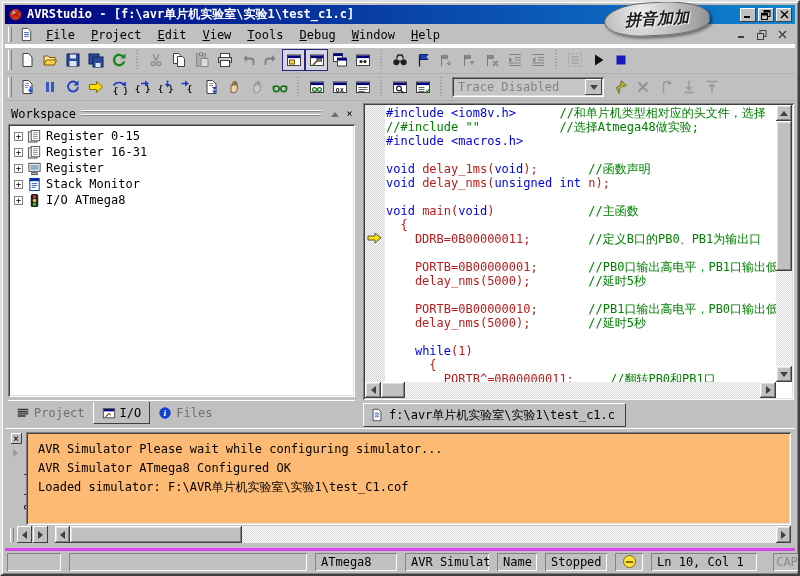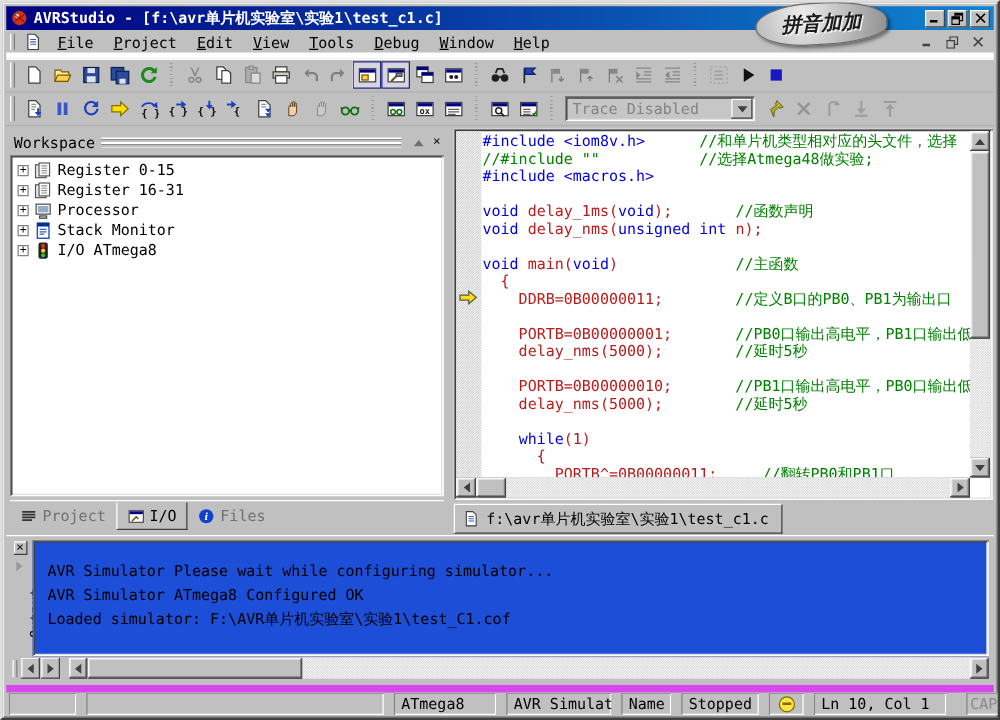--- a/index.html
+++ b/index.html
@@ -18,21 +18,21 @@
   .cap-btn{width:16px;height:14px;background:#c0c0c0;display:flex;align-items:center;justify-content:center;
     box-shadow:inset -1px -1px 0 #404040,inset 1px 1px 0 #fff;}
   .ime-badge{position:absolute;right:88px;top:0;width:106px;height:34px;z-index:20;
     background:radial-gradient(circle at 35% 30%,#efefef,#b5b5b5 60%,#8f8f8f);
     border:1px solid #6a6a6a;border-radius:48% 52% 55% 45%/60% 55% 45% 55%;
     display:flex;align-items:center;justify-content:center;font-size:16px;font-weight:bold;
     font-style:italic;color:#1c1c1c;text-shadow:1px 1px 0 #f5f5f5;transform:rotate(-3deg);
     box-shadow:2px 2px 3px rgba(0,0,0,.45);}
   
   .menubar{position:absolute;left:3px;top:23px;right:3px;height:22px;display:flex;align-items:center;
-    border-bottom:5px solid #ffffff;box-shadow:0 1px 0 #fff;}
+    border-bottom:3px solid #ffffff;box-shadow:0 1px 0 #fff;}
   .grip{width:4px;height:80%;border-left:1px solid #fff;border-right:1px solid #808080;margin:0 3px;flex:0 0 auto;}
   .menu-doc{width:15px;height:15px;margin:0 4px;}
   .menu-item{padding:2px 8px;white-space:nowrap;}
   .menu-item u{text-decoration:underline;}
   .mdi-btns{margin-left:auto;display:flex;gap:6px;padding-right:6px;}
   .mdi-btn{width:14px;height:12px;display:flex;align-items:center;justify-content:center;color:#000;}
   
   .toolbar{position:absolute;left:3px;right:3px;display:flex;align-items:center;border-bottom:1px solid #b0b0b0;}
   .tb1{top:45px;height:27px;}
   .tb2{top:72px;height:27px;}
@@ -103,41 +103,41 @@
     border:1px solid;border-color:#fff #404040 #404040 #fff;border-top-color:#fff;white-space:nowrap;}
   .filetab svg{width:14px;height:14px;}
   
   .output{position:absolute;left:3px;top:426px;right:3px;height:119px;border-top:1px solid #fff;}
   .out-strip{position:absolute;left:2px;top:4px;bottom:22px;width:18px;}
   .strip-x{width:11px;height:11px;margin:0 auto;display:flex;align-items:center;justify-content:center;font-size:10px;
     box-shadow:inset -1px -1px 0 #404040,inset 1px 1px 0 #fff;background:#c0c0c0;}
   .strip-x::before{content:"×";}
   .strip-next{width:11px;height:11px;margin:3px auto 0;display:flex;align-items:center;justify-content:center;}
   .out-label{position:absolute;left:2px;top:55%;transform:rotate(-90deg);transform-origin:center;font-size:11px;}
-  .out-box{position:absolute;left:21px;top:3px;right:4px;bottom:22px;background:#1d4ed8;overflow:hidden;
+  .out-box{position:absolute;left:21px;top:3px;right:4px;bottom:22px;background:#fdba74;overflow:hidden;
     box-shadow:inset 1px 1px 0 #808080,inset -1px -1px 0 #fff,inset 2px 2px 0 #404040,inset -2px -2px 0 #dfdfdf;
-    padding:16px 12px;}
+    padding:8px 12px;}
   .out-line{line-height:19px;white-space:pre;}
   .out-bottom{position:absolute;left:2px;right:4px;bottom:2px;height:19px;display:flex;align-items:stretch;}
   .ot-scrollbtn{width:15px;height:17px;background:#c0c0c0;display:flex;align-items:center;justify-content:center;flex:0 0 auto;
     box-shadow:inset -1px -1px 0 #404040,inset 1px 1px 0 #fff;margin-right:1px;}
   .otabs{display:flex;align-items:stretch;height:17px;margin-left:4px;}
   .otab{position:relative;padding:0;margin-right:-7px;background:#555;
     clip-path:polygon(0 0,100% 0,calc(100% - 9px) 100%,9px 100%);height:17px;}
   .otab-in{position:absolute;left:1px;right:1px;top:0;bottom:1px;background:#c0c0c0;
     clip-path:polygon(0 0,100% 0,calc(100% - 8.5px) 100%,8.5px 100%);
     display:flex;align-items:center;justify-content:center;padding:0 16px;white-space:nowrap;}
   .otab.active{z-index:2;}
   .otab.active .otab-in{background:#fff;font-weight:bold;}
   .out-scroll{flex:1;display:flex;height:17px;margin-left:2px;}
   .out-scroll .sbtn{height:17px;width:15px;}
   .out-scroll .hs-thumb{width:172px;height:17px;}
   
   .statusbar{position:absolute;left:3px;top:546px;right:3px;height:24px;display:flex;align-items:center;gap:8px;
-    padding:4px 2px;border-top:6px solid #d946ef;}
+    padding:4px 2px;border-top:3px solid #d946ef;}
   .seg{height:18px;background:#c0c0c0;box-shadow:inset 1px 1px 0 #838383,inset -1px -1px 0 #fff;
     display:flex;align-items:center;padding:0 6px;white-space:nowrap;overflow:hidden;flex:0 0 auto;}
   .seg.lock{color:#8a8a8a;justify-content:center;}
   .led{width:13px;height:13px;border-radius:50%;background:#ffe33e;border:1px solid #7d6a00;margin:0 auto;
     display:flex;align-items:center;justify-content:center;}
   .led::before{content:"";width:7px;height:2px;background:#7d6a00;}
   svg{display:block;}
 </style>
 </head>
 <body>
@@ -581,21 +581,21 @@
             </div>
             <div class="tree-row">
               <span class="expander"></span>
               <span class="tree-icon">
                 <svg viewBox="0 0 16 16" width="15" height="15">
                   <rect x="2" y="2.5" width="12" height="8.5" fill="#fff" stroke="#444"></rect>
                   <rect x="3.5" y="4" width="9" height="5.5" fill="#8fb0c8"></rect>
                   <rect x="5" y="12.5" width="6" height="2" fill="#ccc" stroke="#444"></rect>
                 </svg>
               </span>
-              <span>Processor</span>
+              <span>Register</span>
             </div>
             <div class="tree-row">
               <span class="expander"></span>
               <span class="tree-icon">
                 <svg viewBox="0 0 16 16" width="15" height="15">
                   <rect x="3" y="1.5" width="10" height="13" fill="#fff" stroke="#0030a0"></rect>
                   <rect x="3" y="1.5" width="10" height="3" fill="#0030a0"></rect>
                   <path d="M5 7h6M5 9h6M5 11h4" stroke="#3060c0"></path>
                 </svg>
               </span>

